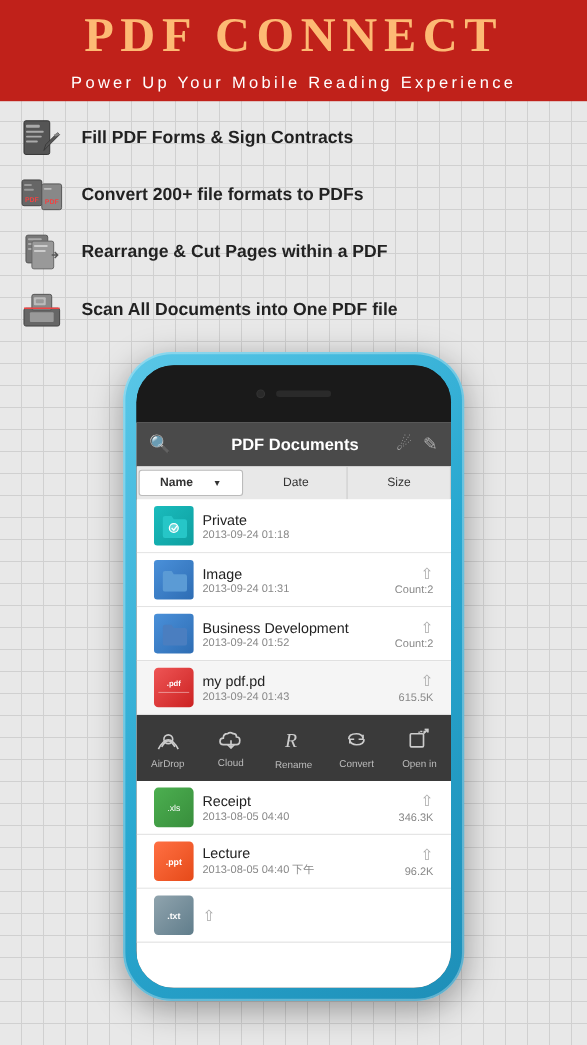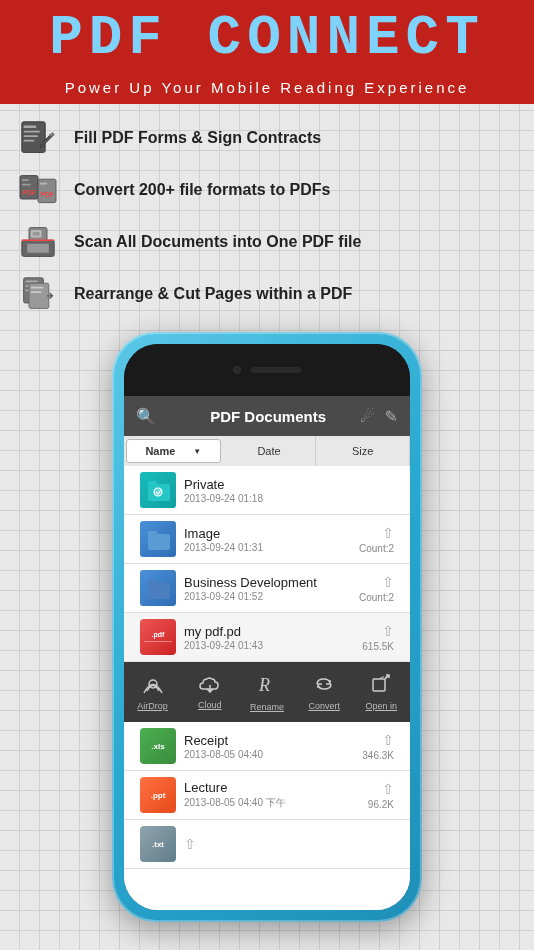--- a/index.html
+++ b/index.html
@@ -17,26 +17,26 @@
     }
 
     
     .header {
       background: #c0211a;
       width: 100%;
       padding: 10px 10px 8px;
       text-align: center;
     }
     .header-title {
-      font-size: 56px;
+      font-size: 44px;
       font-weight: 900;
-      color: #7dd3fc;
+      color: #fdba74;
       letter-spacing: 6px;
       line-height: 1;
-      font-family: Liberation Mono, monospace;
+      font-family: Liberation Serif, serif;
     }
     .header-subtitle {
       font-size: 15px;
       color: white;
       letter-spacing: 3px;
       margin-top: 13px;
     }
 
     
     .features {
@@ -291,21 +291,20 @@
       cursor: pointer;
       min-width: 44px;
     }
     .tool-icon {
       font-size: 18px;
       color: #ccc;
     }
     .tool-label {
       font-size: 9px;
       color: #bbb;
-      text-decoration: underline;
     }
 
     
     .feat-svg {
       width: 40px;
       height: 36px;
     }
   </style>
 </head>
 <body>
@@ -345,47 +344,47 @@
         <rect x="24" y="12" width="8" height="2" rx="1" fill="#bbb"></rect>
         <text x="25" y="28" font-size="7" fill="#e44" font-weight="bold">PDF</text>
       </svg>
     </div>
     <div class="feature-text">Convert 200+ file formats to PDFs</div>
   </div>
 
   <div class="feature-item">
     <div class="feature-icon">
       <svg class="feat-svg" viewBox="0 0 44 40" fill="none">
-        <rect x="4" y="18" width="36" height="18" rx="2" fill="#666" stroke="#444" stroke-width="1"></rect>
-        <rect x="10" y="22" width="24" height="10" rx="1" fill="#999"></rect>
-        <rect x="12" y="4" width="20" height="16" rx="2" fill="#888" stroke="#555" stroke-width="1"></rect>
-        <rect x="14" y="7" width="12" height="8" rx="1" fill="#bbb"></rect>
-        <rect x="16" y="9" width="8" height="4" rx="1" fill="#999"></rect>
-        <line x1="4" y1="18" x2="40" y2="18" stroke="#e44" stroke-width="1.5"></line>
-      </svg>
-    </div>
-    <div class="feature-text">Scan All Documents into One PDF file</div>
-  </div>
-
-  <div class="feature-item">
-    <div class="feature-icon">
-      <svg class="feat-svg" viewBox="0 0 44 40" fill="none">
         <rect x="6" y="2" width="22" height="28" rx="2" fill="#777" stroke="#555" stroke-width="1"></rect>
         <rect x="8" y="5" width="14" height="2" rx="1" fill="#aaa"></rect>
         <rect x="8" y="10" width="12" height="2" rx="1" fill="#aaa"></rect>
         <rect x="8" y="15" width="10" height="2" rx="1" fill="#aaa"></rect>
         <rect x="12" y="8" width="22" height="28" rx="2" fill="#999" stroke="#666" stroke-width="1"></rect>
         <rect x="14" y="12" width="14" height="2" rx="1" fill="#ccc"></rect>
         <rect x="14" y="17" width="12" height="2" rx="1" fill="#ccc"></rect>
         <path d="M32 22 L38 22 M35 19 L38 22 L35 25" stroke="#555" stroke-width="1.5" fill="none"></path>
       </svg>
     </div>
     <div class="feature-text">Rearrange &amp; Cut Pages within a PDF</div>
   </div>
 
+  <div class="feature-item">
+    <div class="feature-icon">
+      <svg class="feat-svg" viewBox="0 0 44 40" fill="none">
+        <rect x="4" y="18" width="36" height="18" rx="2" fill="#666" stroke="#444" stroke-width="1"></rect>
+        <rect x="10" y="22" width="24" height="10" rx="1" fill="#999"></rect>
+        <rect x="12" y="4" width="20" height="16" rx="2" fill="#888" stroke="#555" stroke-width="1"></rect>
+        <rect x="14" y="7" width="12" height="8" rx="1" fill="#bbb"></rect>
+        <rect x="16" y="9" width="8" height="4" rx="1" fill="#999"></rect>
+        <line x1="4" y1="18" x2="40" y2="18" stroke="#e44" stroke-width="1.5"></line>
+      </svg>
+    </div>
+    <div class="feature-text">Scan All Documents into One PDF file</div>
+  </div>
+
 </div>
 
 <div class="phone-wrapper">
   <div class="phone">
     <div class="phone-inner">
 
       <div class="phone-top-bar">
         <div class="phone-camera"></div>
         <div class="phone-speaker"></div>
       </div>
@@ -526,21 +525,21 @@
                   <path d="M11 5 L11 3 L19 3" stroke="#ccc" stroke-width="1.2" fill="none" stroke-dasharray="2,1"></path>
                 </svg>
               </div>
               <span class="tool-label">Open in</span>
             </div>
           </div>
 
           <div class="file-item">
             <div class="file-folder-icon folder-xls">
               <div style="padding:2px 4px;text-align:center;">
-                <div style="font-size:8px;font-weight:700;color:white;">.xls</div>
+                <div style="font-size:8px;font-weight:400;color:white;">.xls</div>
               </div>
             </div>
             <div class="file-info">
               <div class="file-name">Receipt</div>
               <div class="file-date">2013-08-05 04:40</div>
             </div>
             <div class="file-meta">
               <span class="share-icon">⇧</span>
               <span>346.3K</span>
             </div>

